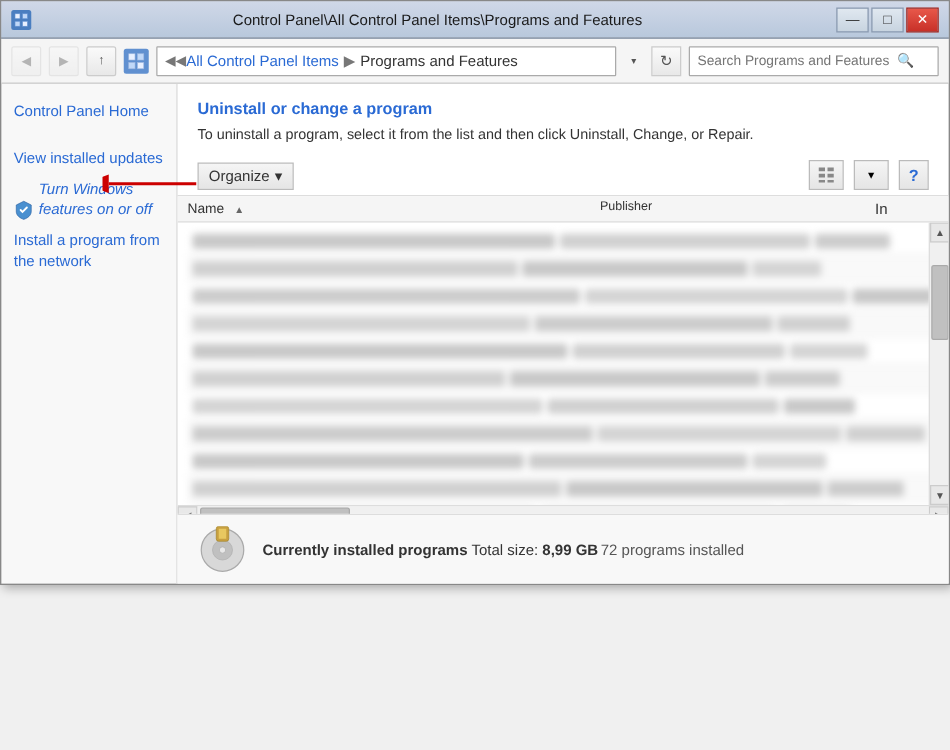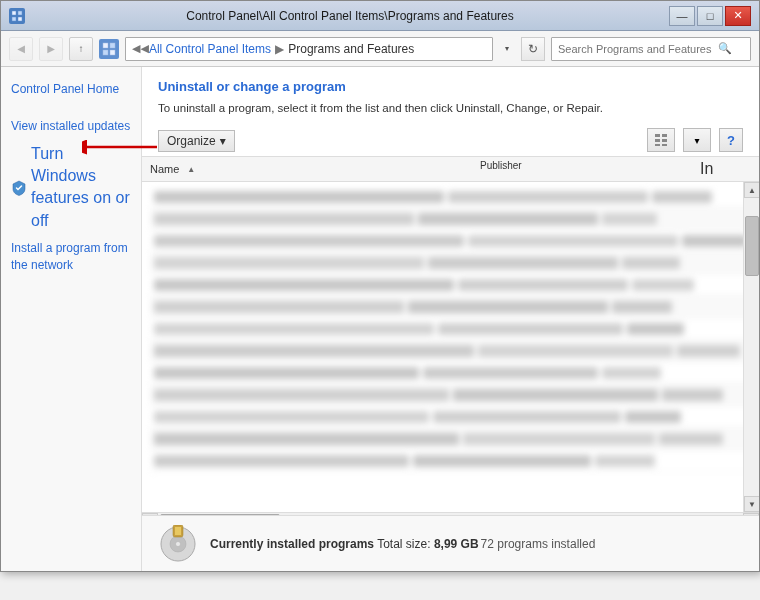--- a/index.html
+++ b/index.html
@@ -8,21 +8,21 @@
       height: 600px;
       font-family: 'Segoe UI', Arial, sans-serif;
       font-size: 12px;
       background: #f0f0f0;
       overflow: hidden;
     }
 
     
     .window {
       width: 760px;
-      height: 572px;
+      height: 468px;
       border: 1px solid #888;
       display: flex;
       flex-direction: column;
       background: #a3a3a3;
       box-shadow: 2px 2px 8px rgba(0,0,0,0.3);
     }
 
     .title-bar {
       background: linear-gradient(to bottom, #d0d8e8 0%, #b8c8dc 100%);
       height: 30px;
@@ -206,26 +206,27 @@
       cursor: pointer;
       font-size: 12px;
       padding: 2px 0;
       line-height: 1.4;
       text-decoration: none;
     }
 
     .sidebar-special {
       color: #2a6ad4;
       cursor: pointer;
-      font-size: 16px;
+      font-size: 12px;
       padding: 2px 0;
       line-height: 1.4;
       display: flex;
-      align-items: center;
+      align-items: flex-end;
       gap: 4px;
+      font-style: italic;
     }
 
     .shield-icon {
       width: 16px;
       height: 16px;
       flex-shrink: 0;
       margin-top: 1px;
     }
 
     .sidebar-section-gap {
@@ -333,21 +334,21 @@
     }
 
     .col-publisher {
       width: 220px;
       font-size: 10px;
       color: #333;
       cursor: pointer;
     }
 
     .col-installed {
-      font-size: 16px;
+      font-size: 12px;
       color: #333;
       cursor: pointer;
     }
 
     .sort-arrow {
       font-size: 8px;
       color: #666;
     }
 
     .list-body {

